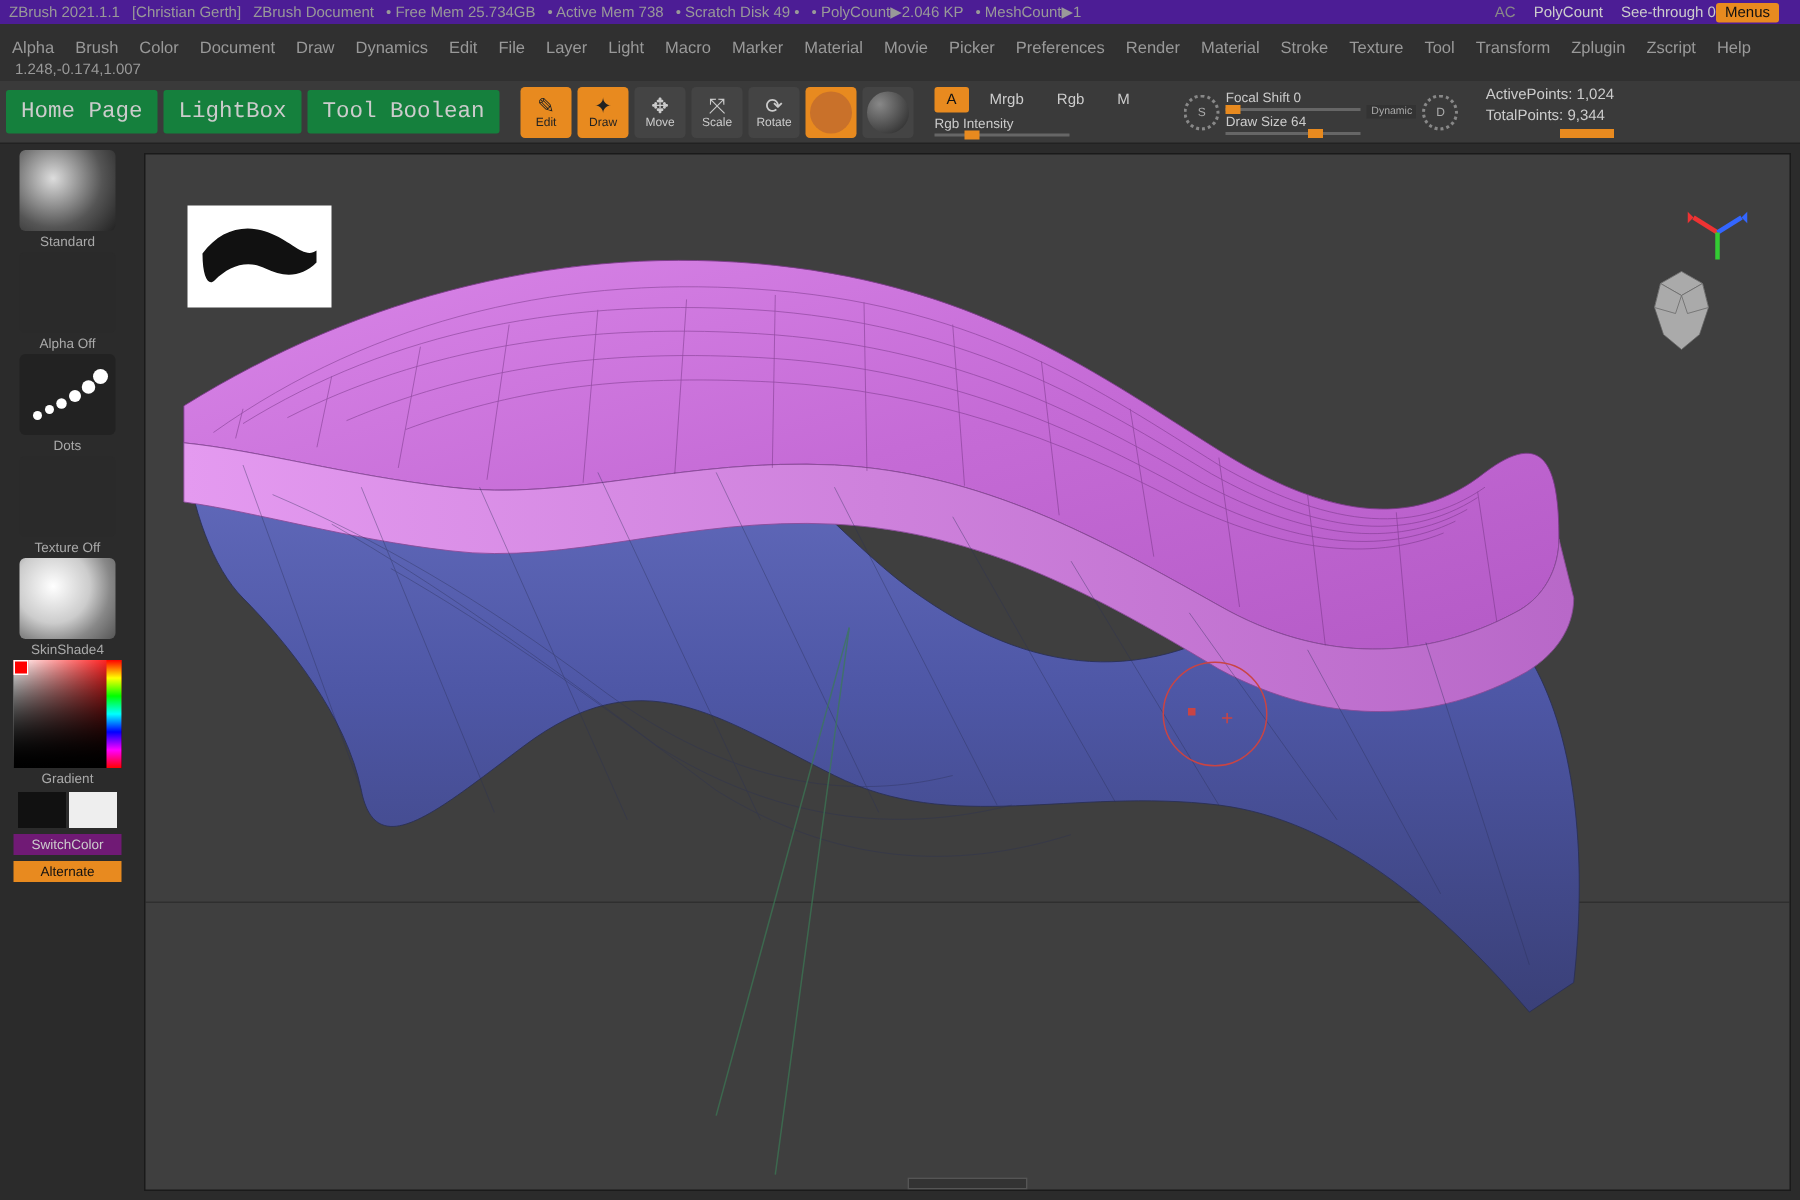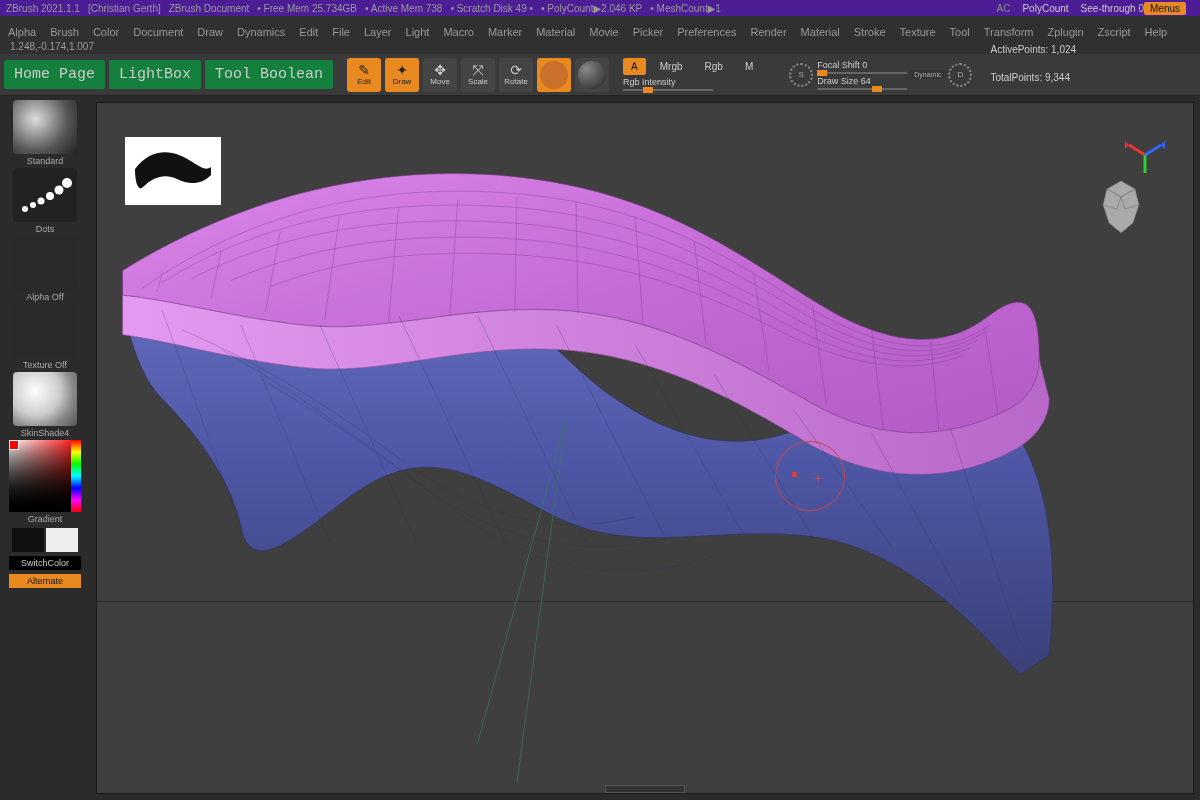--- a/index.html
+++ b/index.html
@@ -34,21 +34,21 @@
 .toolbar .col { display: flex; flex-direction: column; gap: 2px; font-size: 10px; }
 .toolbar .row2 { display: flex; align-items: center; gap: 6px; }
 .toolbar .sliderwrap { display: flex; flex-direction: column; font-size: 9px; color: #ccc; }
 .toolbar .slider { width: 90px; height: 2px; background: #666; position: relative; margin-top: 2px; }
 .toolbar .slider::after { content: ''; position: absolute; width: 10px; height: 6px; background: #e88a1f; top: -2px; }
 .toolbar .slider.s25::after { left: 20px; }
 .toolbar .slider.s64::after { left: 55px; }
 .toolbar .slider.s0::after { left: 0px; }
 .toolbar .sz { width: 24px; height: 24px; border: 2px dotted #888; border-radius: 50%; display: flex; align-items: center; justify-content: center; font-size: 8px; color: #aaa; }
 .toolbar .dynamic { font-size: 7px; color: #aaa; background: #333; padding: 1px 3px; }
-.toolbar .stats { display: flex; flex-direction: column; font-size: 10px; color: #ccc; gap: 17px; }
+.toolbar .stats { display: flex; flex-direction: column; font-size: 10px; color: #ccc; gap: 3px; }
 .toolbar .orangebar { width: 36px; height: 6px; background: #e88a1f; }
 
 
 .main { display: flex; height: calc(800px - 96px); }
 
 
 .sidebar { width: 90px; background: #2b2b2b; display: flex; flex-direction: column; align-items: center; padding: 4px 0; gap: 2px; }
 .sidebar .slot { width: 72px; display: flex; flex-direction: column; align-items: center; justify-content: space-between; }
 .sidebar .thumb { width: 64px; height: 54px; background: #333; border-radius: 4px; display: flex; align-items: center; justify-content: center; }
 .sidebar .thumb.brush { background: radial-gradient(circle at 35% 35%, #ddd, #555 60%, #222); }
@@ -56,21 +56,21 @@
 .sidebar .thumb.mat { background: radial-gradient(circle at 35% 35%, #fff, #ccc 45%, #888 70%, #555); }
 .sidebar .thumb.alpha { background: #2a2a2a; }
 .sidebar .thumb.tex { background: #2a2a2a; }
 .sidebar .lbl { font-size: 9px; color: #aaa; text-align: center; margin-top: 2px; }
 .sidebar .colorpicker { width: 72px; height: 72px; background: linear-gradient(to right, #fff, #f00), linear-gradient(to top, #000, transparent); background-blend-mode: multiply; position: relative; }
 .sidebar .colorpicker::before { content:''; position:absolute; inset:0; background: linear-gradient(to top, #000, transparent); }
 .sidebar .colorpicker .hue { position: absolute; right: 0; top: 0; bottom: 0; width: 10px; background: linear-gradient(to bottom, #f00,#ff0,#0f0,#0ff,#00f,#f0f,#f00); }
 .sidebar .colorpicker .sw { position: absolute; left: 0; top: 0; width: 10px; height: 10px; background: #f00; border: 1px solid #fff; }
 .sidebar .miniswatches { display: flex; gap: 2px; margin-top: 2px; }
 .sidebar .miniswatches div { width: 32px; height: 24px; }
-.sidebar .btnsmall { width: 72px; background: #000000; font-size: 9px; color: #ccc; text-align: center; padding: 2px 0; margin-top: 2px; }
+.sidebar .btnsmall { width: 72px; background: #701a75; font-size: 9px; color: #ccc; text-align: center; padding: 2px 0; margin-top: 2px; }
 .sidebar .btnsmall.orange { background: #e88a1f; color: #111; }
 .dots-svg { width: 56px; height: 48px; }
 
 
 .canvas-wrap { flex: 1; background: #2b2b2b; padding: 6px; position: relative; }
 .canvas { width: 100%; height: 100%; background: #3f3f3f; border: 1px solid #1a1a1a; position: relative; overflow: hidden; }
 .ref-thumb { position: absolute; left: 28px; top: 34px; width: 96px; height: 68px; background: #fff; display: flex; align-items: center; justify-content: center; }
 .ref-thumb svg { width: 88px; height: 60px; }
 .axis-gizmo { position: absolute; right: 28px; top: 32px; width: 40px; height: 40px; }
 .head-gizmo { position: absolute; right: 46px; top: 76px; width: 52px; height: 58px; }
@@ -204,37 +204,37 @@
 </div>
 
 <div class="main">
 
   <div class="sidebar">
     <div class="slot">
       <div class="thumb brush"></div>
       <div class="lbl">Standard</div>
     </div>
     <div class="slot">
+      <div class="thumb alpha"></div>
+      <div class="lbl">Alpha Off</div>
+    </div>
+    <div class="slot">
       <div class="thumb stroke">
         <svg class="dots-svg" viewBox="0 0 56 48">
             <g fill="#fff">
               <circle cx="8" cy="38" r="3"></circle>
               <circle cx="16" cy="34" r="3"></circle>
               <circle cx="24" cy="30" r="3.5"></circle>
               <circle cx="33" cy="25" r="4"></circle>
               <circle cx="42" cy="19" r="4.5"></circle>
               <circle cx="50" cy="12" r="5"></circle>
             </g>
           </svg>
       </div>
       <div class="lbl">Dots</div>
-    </div>
-    <div class="slot">
-      <div class="thumb alpha"></div>
-      <div class="lbl">Alpha Off</div>
     </div>
     <div class="slot">
       <div class="thumb tex"></div>
       <div class="lbl">Texture Off</div>
     </div>
     <div class="slot">
       <div class="thumb mat"></div>
       <div class="lbl">SkinShade4</div>
     </div>
     <div class="slot">

